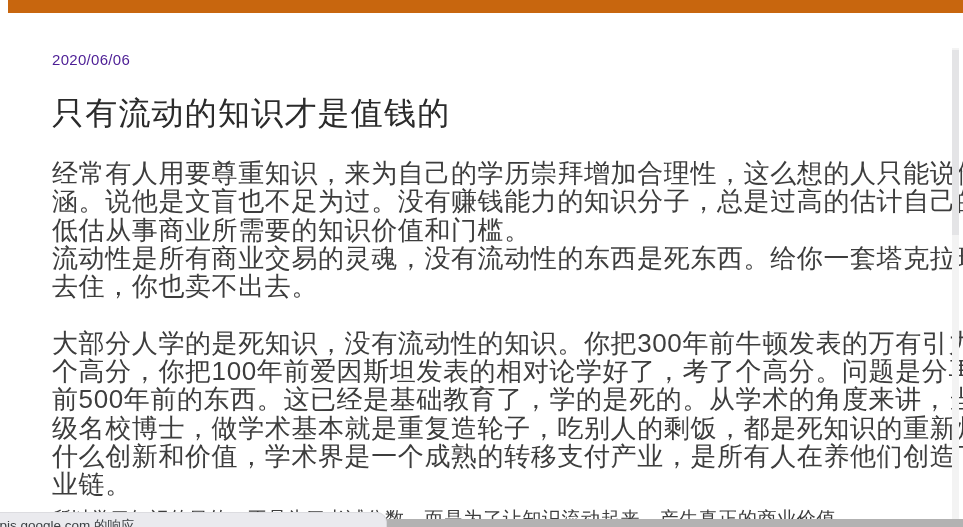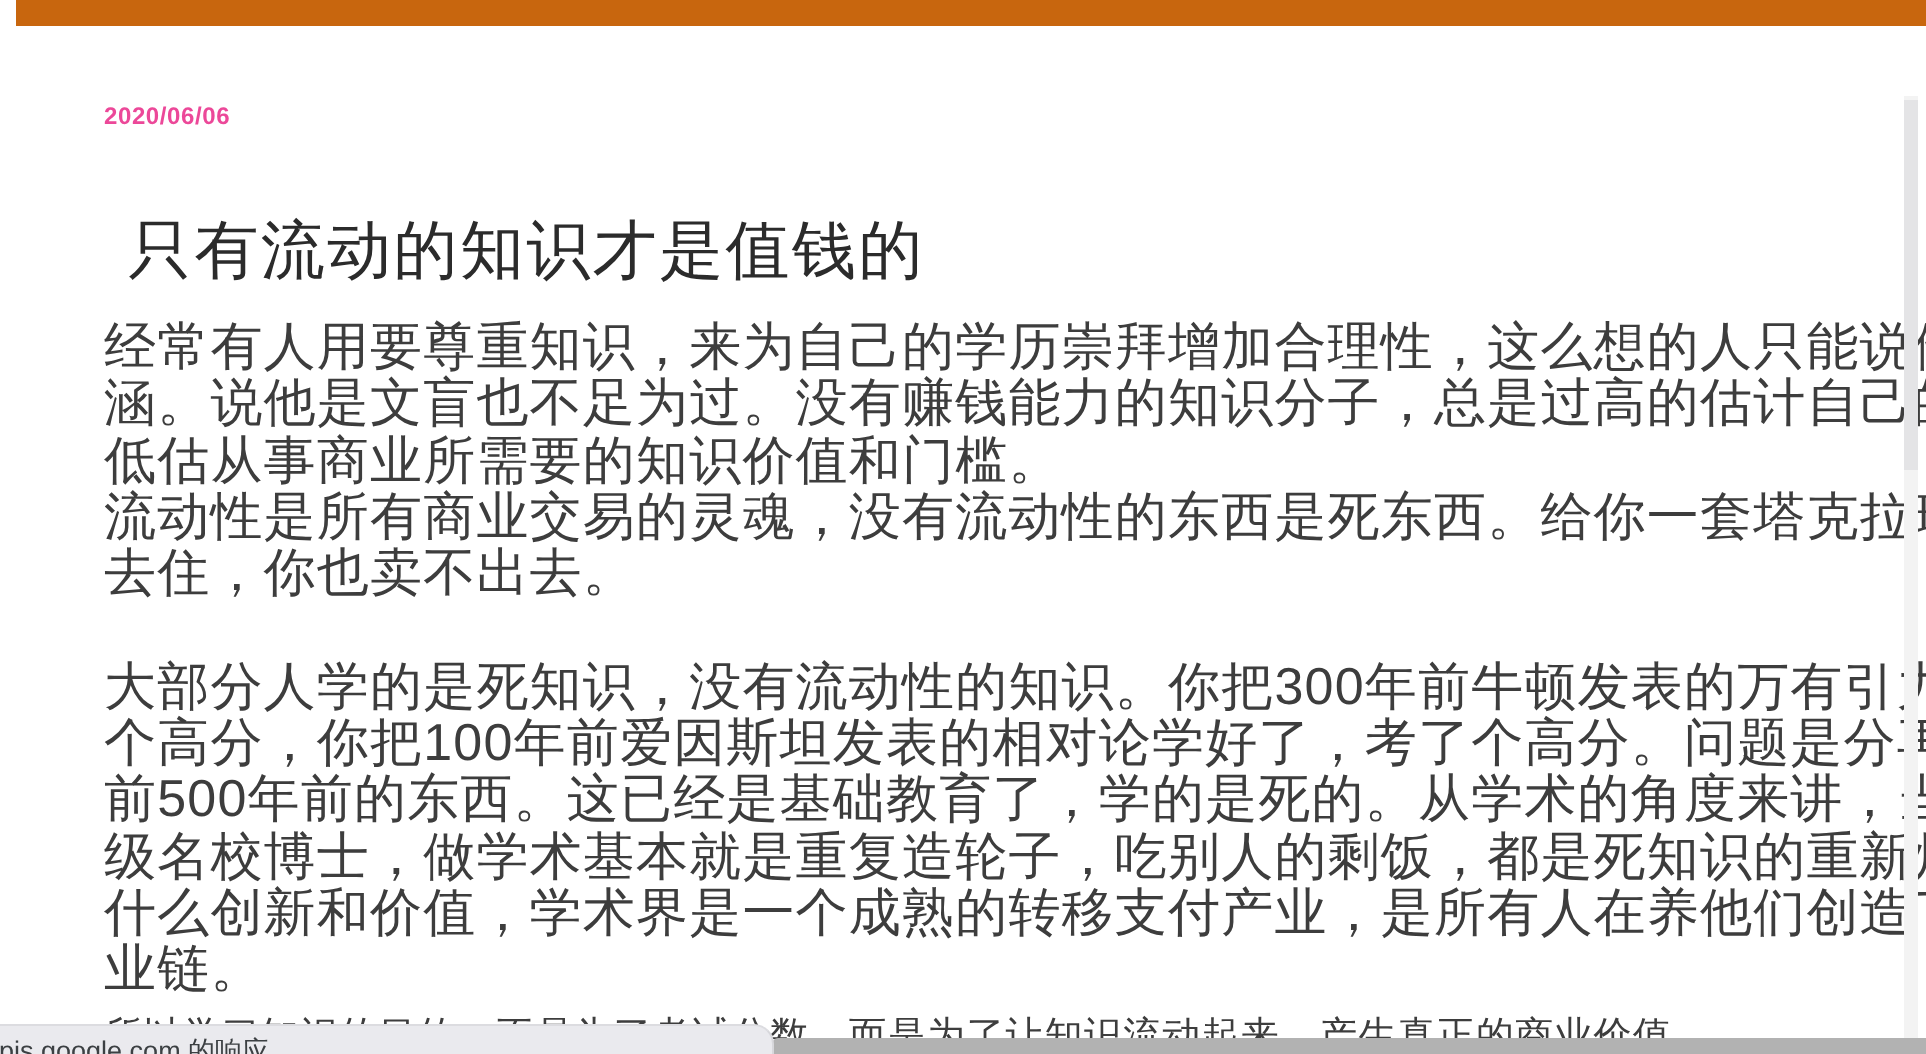--- a/index.html
+++ b/index.html
@@ -12,21 +12,21 @@
   }
   .topbar{
     position:absolute;left:8px;top:0;right:0;height:13px;
     background:var(--accent,#c8660e);
   }
   .content{
     position:absolute;left:52px;top:0;width:870px;
   }
   .post-date{
     position:absolute;left:0;top:51px;
-    font-size:12px;font-weight:bold;color:#ec4899;
+    font-size:15px;font-weight:normal;color:#4c1d95;
     letter-spacing:0.3px;
   }
   .post-title{
     position:absolute;left:0;top:92px;
     font-size:32px;font-weight:500;color:#2b2b2b;
     letter-spacing:1.2px;white-space:nowrap;
   }
   .article-body{
     position:absolute;left:0;top:159px;
     font-size:26px;line-height:28.3px;
@@ -72,21 +72,21 @@
 </head>
 <body>
 
 <div id="app" style="--accent: #c8660e; --bodytext: #3d3d3d; --dialogbg: #eaeaee; --bottombar: #b2b2b2;">
 
   <div class="topbar"></div>
 
   <div class="content">
     <div class="post-date">2020/06/06</div>
 
-    <h1 class="post-title" style="margin:12px;">只有流动的知识才是值钱的</h1>
+    <h1 class="post-title" style="margin:0;">只有流动的知识才是值钱的</h1>
 
     <div class="article-body">经常有人用要尊重知识，来为自己的学历崇拜增加合理性，这么想的人只能说他完全不懂知识的内
 涵。说他是文盲也不足为过。没有赚钱能力的知识分子，总是过高的估计自己的知识的价值，总是
 低估从事商业所需要的知识价值和门槛。
 流动性是所有商业交易的灵魂，没有流动性的东西是死东西。给你一套塔克拉玛干的房子，你不会
 去住，你也卖不出去。
 
 大部分人学的是死知识，没有流动性的知识。你把300年前牛顿发表的万有引力定律学好了，考了
 个高分，你把100年前爱因斯坦发表的相对论学好了，考了个高分。问题是分再高，这也是100年
 前500年前的东西。这已经是基础教育了，学的是死的。从学术的角度来讲，当代学术界不读到顶

